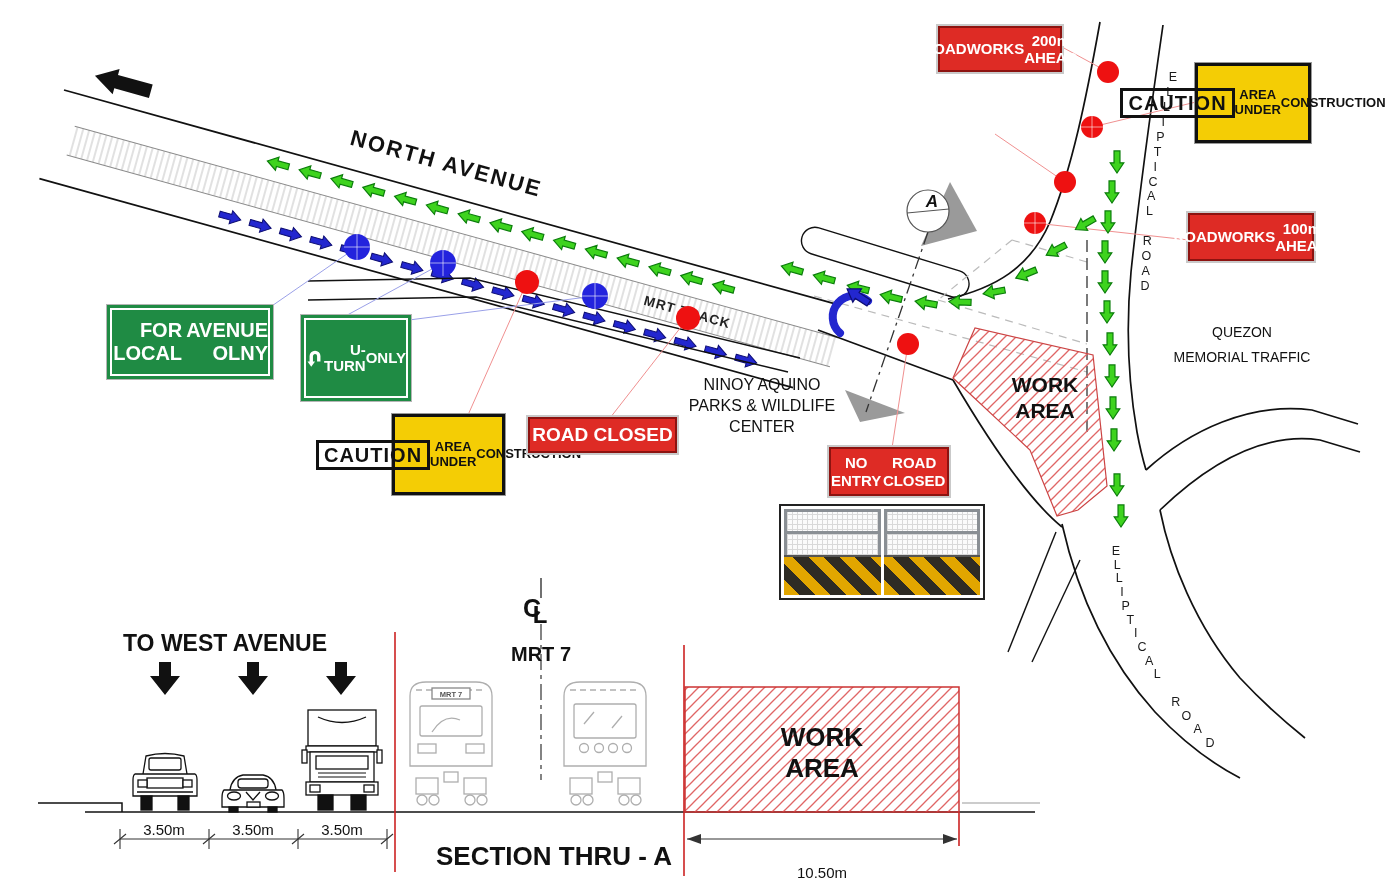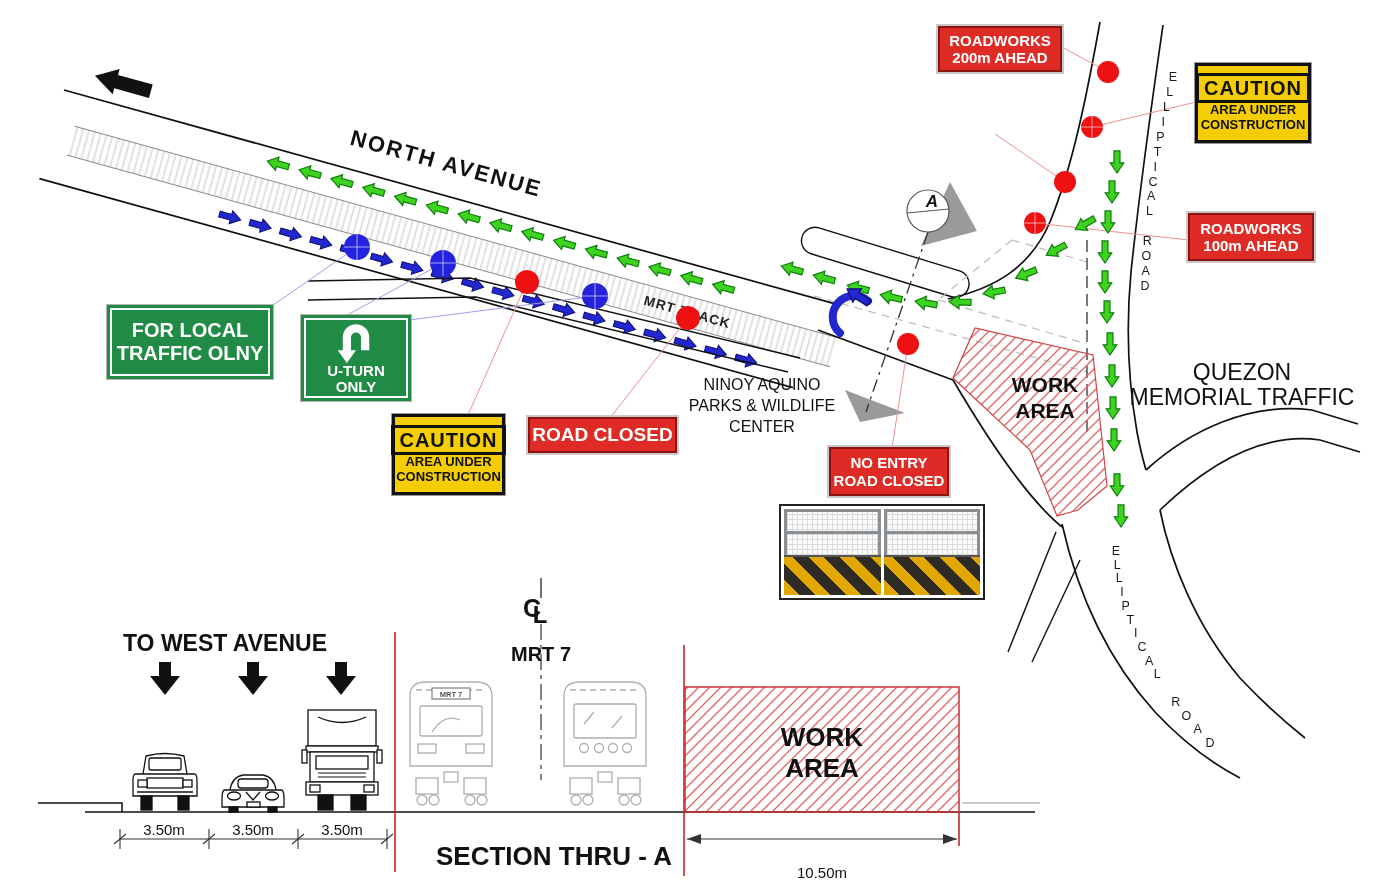--- a/index.html
+++ b/index.html
@@ -1,23 +1,23 @@
 <!DOCTYPE html>
 <html><head>
 <meta charset="utf-8">
 <style>
   html,body{margin:0;padding:0;background:#fff;}
   .stage{position:relative;width:1393px;height:894px;background:#fff;overflow:hidden;
          font-family:"Liberation Sans", sans-serif;color:#111;}
   .stage svg.map{position:absolute;left:0;top:0;z-index:1;}
   .lbl{position:absolute;text-align:center;z-index:4;color:#111;}
-  .sign{position:absolute;display:flex;flex-direction:column;align-items:center;justify-content:center;
+  .sign{position:absolute;display:flex;flex-direction:row;align-items:center;justify-content:center;
         font-weight:bold;line-height:1.15;z-index:5;text-align:center;box-sizing:border-box;}
   .sign.red{background:#de2b25;color:#fff;border:2px solid #8d1310;box-shadow:0 0 0 2px #c9c9c9;}
-  .sign.green{background:#1f8b44;color:#fff;border:2px solid #fff;box-shadow:0 0 0 3px #1f8b44,0 0 0 4px #b5b5b5;}
+  .sign.green{background:#1f8b44;color:#fff;border:2px solid #fff;box-shadow:0 0 0 3px #1f8b44,0 0 0 4px #b5b5b5;text-align:right;}
   .sign.yellow{background:#f4cd05;color:#111;border:3px solid #111;box-shadow:0 0 0 1px #999;}
   .caution-title{border:3px solid #111;padding:0 5px;font-weight:800;letter-spacing:1px;line-height:1.2;}
   .chip{position:absolute;transform:translate(-50%,-50%);font-size:12.5px;color:#1a1a1a;z-index:3;
         font-weight:500;letter-spacing:0;white-space:pre;}
   
   .barrier{position:absolute;left:779px;top:504px;width:206px;height:96px;z-index:5;
            border:2px solid #222;background:#fff;display:flex;gap:3px;padding:3px;box-sizing:border-box;}
   .panel{flex:1;display:flex;flex-direction:column;}
   .mesh{flex:1.15;border:3px solid #8a8f94;border-bottom:none;
         background:
@@ -321,21 +321,21 @@
     <g>
       <line x1="687" y1="839" x2="957" y2="839" stroke="#333" stroke-width="1.1"></line>
       <polygon points="687,839 701,834 701,844" fill="#333"></polygon>
       <polygon points="957,839 943,834 943,844" fill="#333"></polygon>
     </g>
   </g>
 </svg>
 
 <div class="sign green" style="left:110px;top:308px;width:160px;height:68px;font-size:20px;">
   <span>FOR LOCAL</span>
-  <span>TRAFFIC OLNY</span>
+  <span>AVENUE OLNY</span>
 </div>
 
 <div class="sign green" style="left:304px;top:318px;width:104px;height:80px;font-size:15px;line-height:1.05;">
   <svg width="46" height="42" viewBox="0 0 48 46">
     <path d="M14,36 V18 A10,10 0 0 1 34,18 V32" fill="none" stroke="#fff" stroke-width="9"></path>
     <polygon points="4,32 24,32 14,46" fill="#fff"></polygon>
   </svg>
   <span>U-TURN</span>
   <span>ONLY</span>
 </div>
@@ -371,21 +371,21 @@
   <span>AREA UNDER</span>
   <span>CONSTRUCTION</span>
 </div>
 
 <div class="lbl" style="left:658px;top:374px;width:208px;font-size:16px;line-height:21px;">
   <div>NINOY AQUINO</div>
   <div>PARKS &amp; WILDLIFE</div>
   <div>CENTER</div>
 </div>
 
-<div class="lbl" style="left:1122px;top:320px;width:240px;font-size:23px;line-height:25px;margin-top:40px;">
+<div class="lbl" style="left:1122px;top:320px;width:240px;font-size:14px;line-height:25px;">
   <div>QUEZON</div>
   <div>MEMORIAL TRAFFIC</div>
 </div>
 
 <div class="lbl" style="left:985px;top:372px;width:120px;font-size:21px;font-weight:bold;line-height:26px;">
   <div>WORK</div>
   <div>AREA</div>
 </div>
 
 <div class="lbl" style="left:90px;top:630px;width:270px;font-size:23px;font-weight:bold;">TO WEST AVENUE</div>

